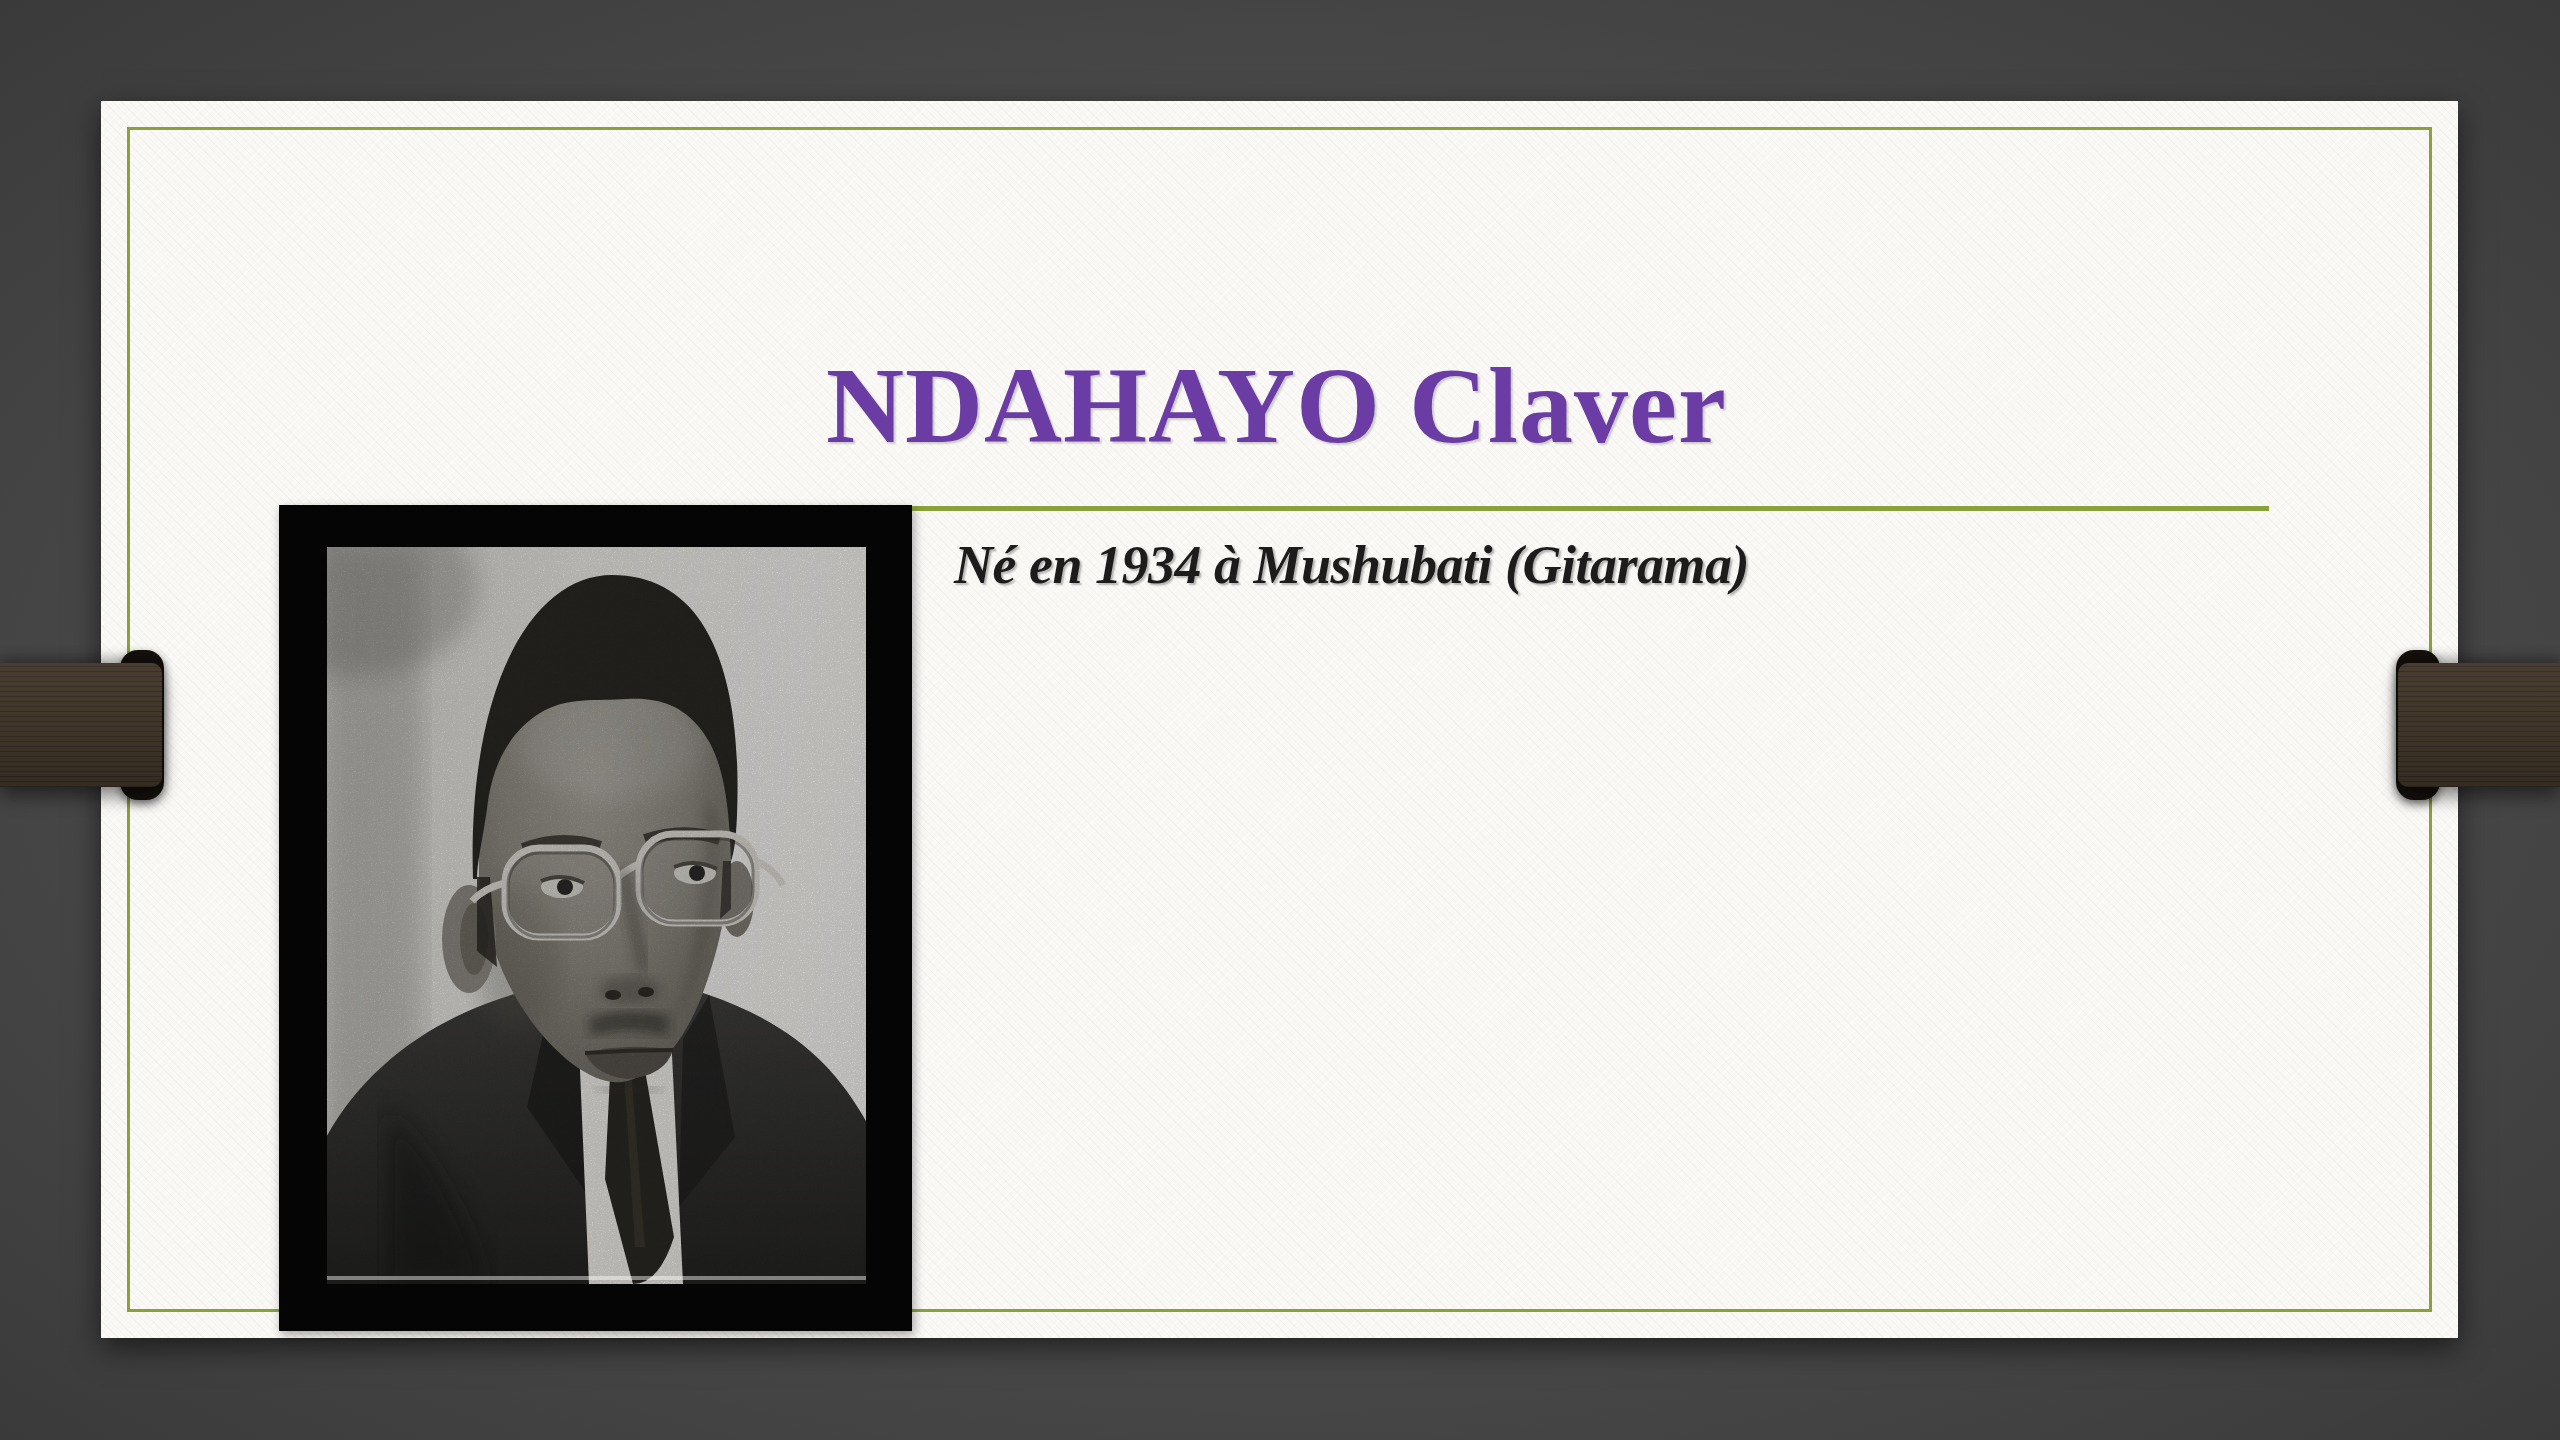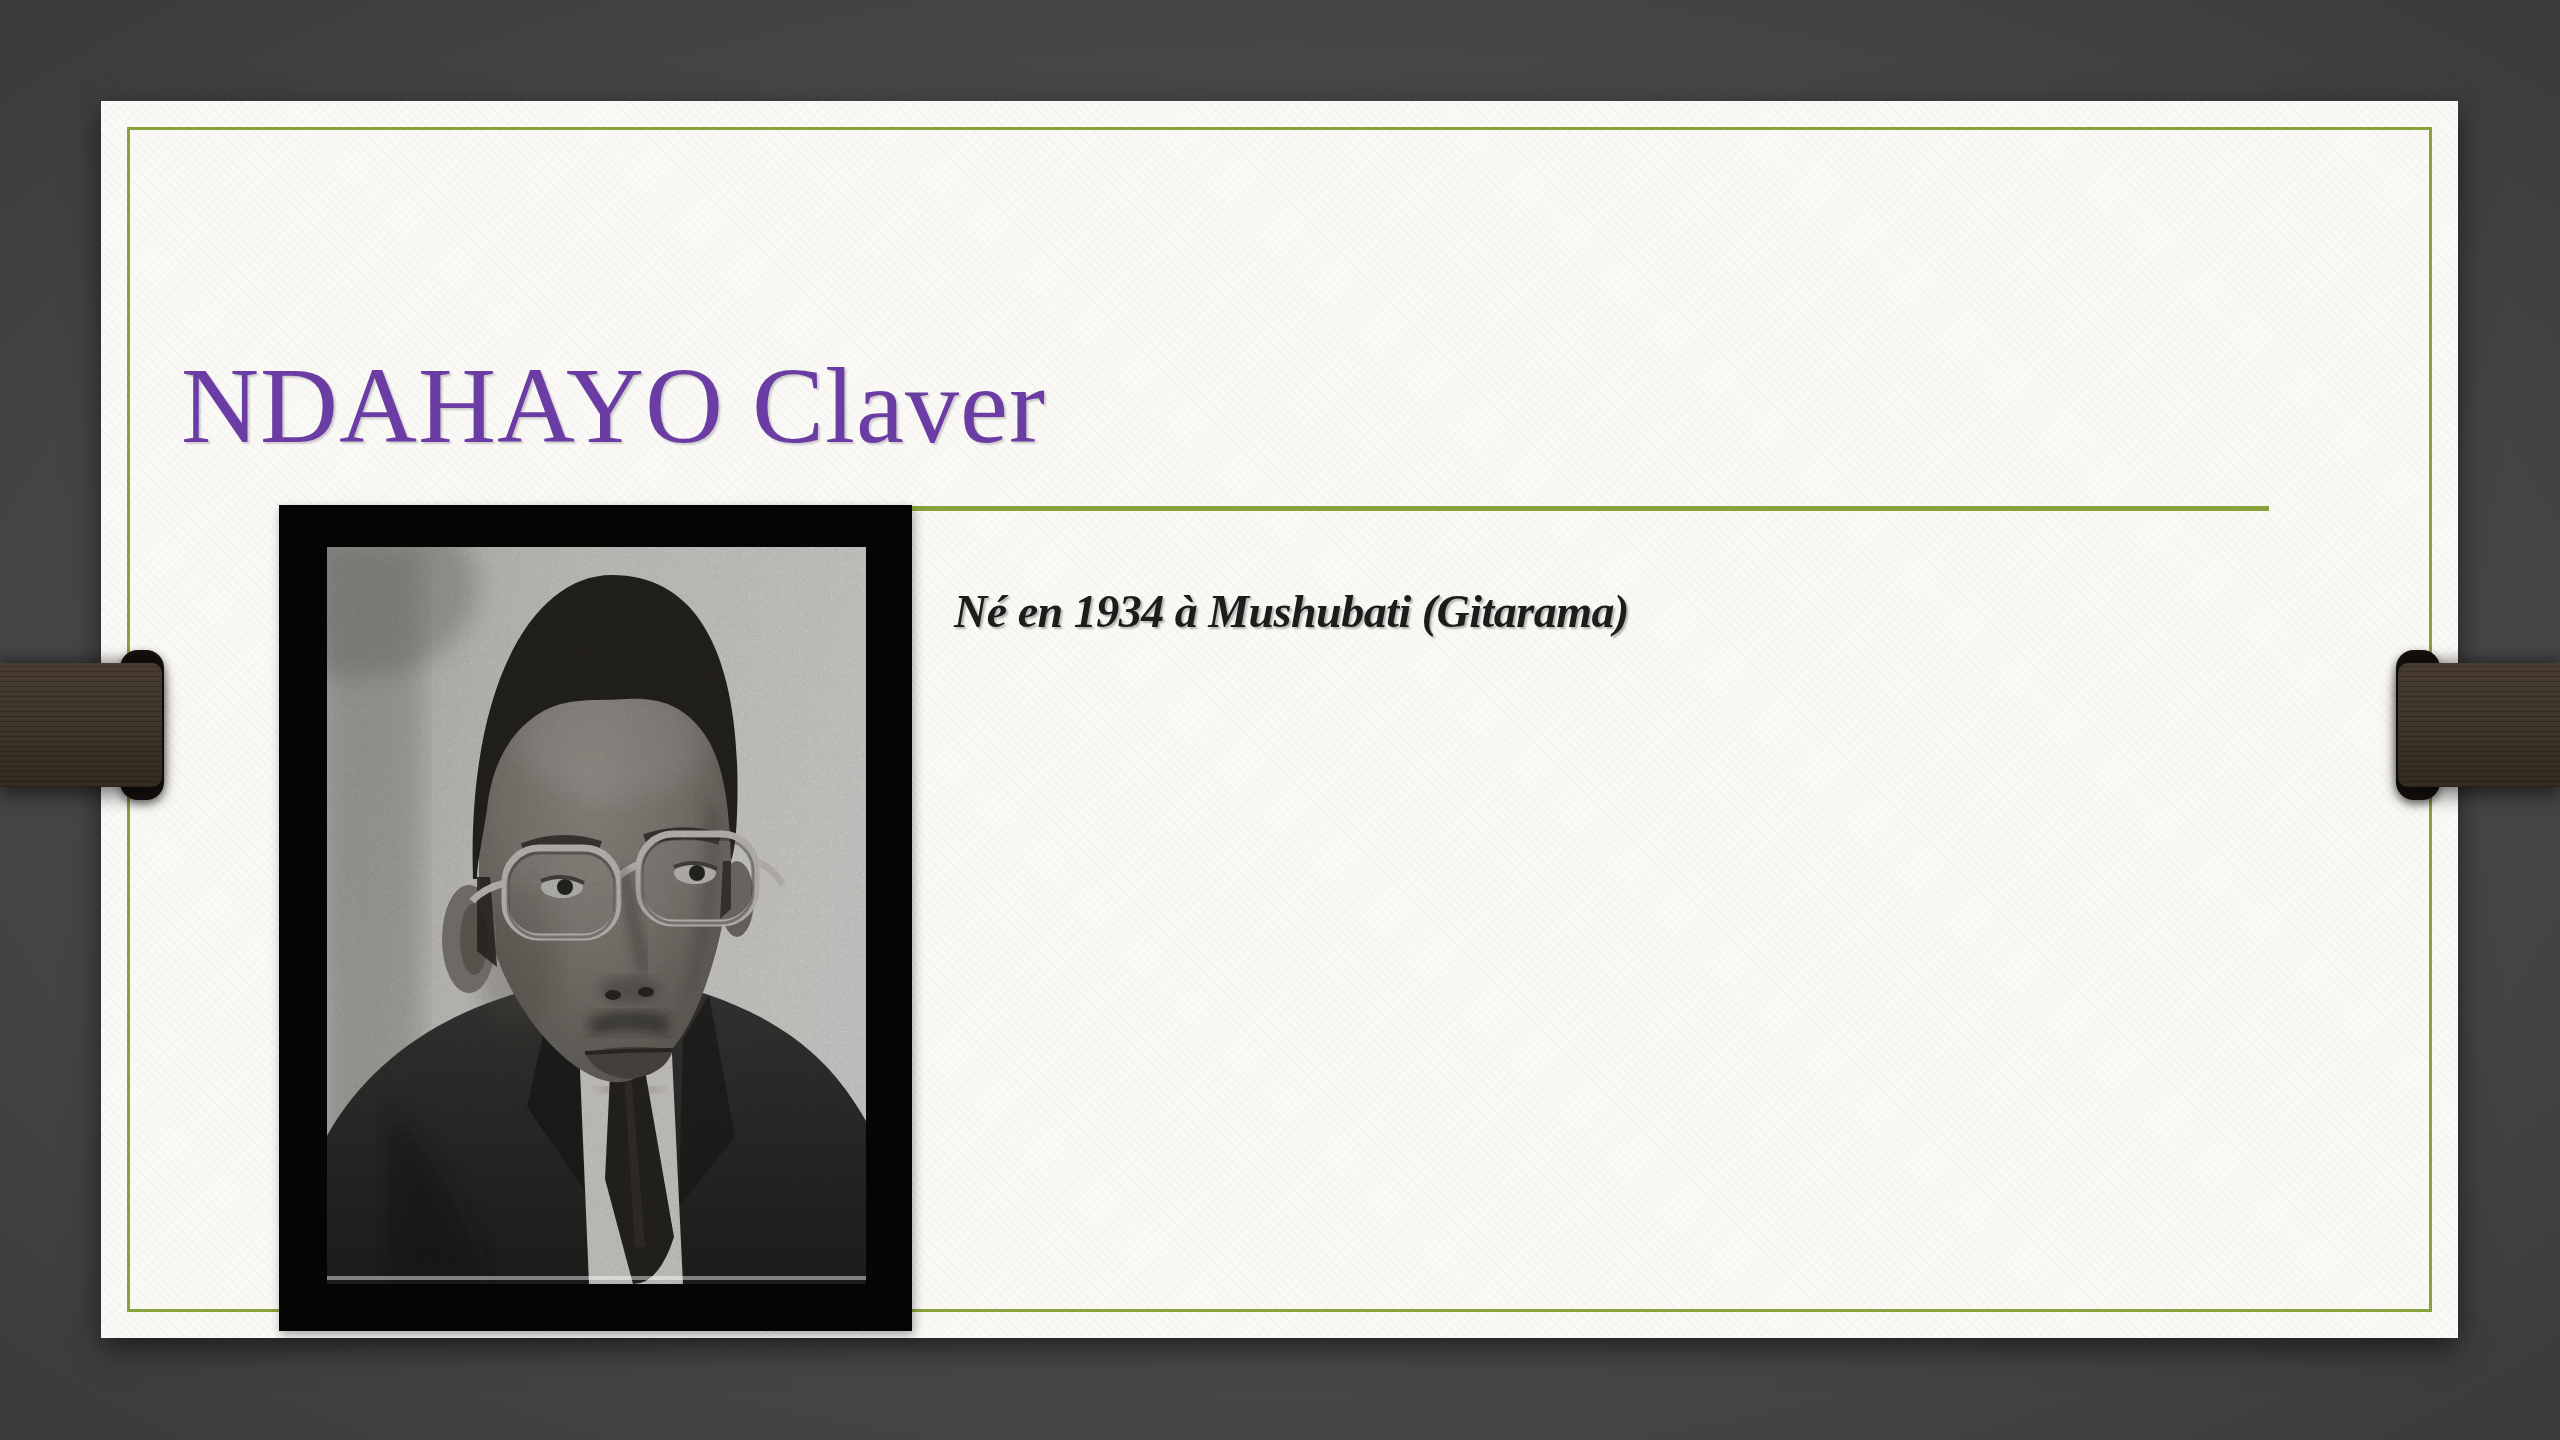--- a/index.html
+++ b/index.html
@@ -16,22 +16,23 @@
       repeating-linear-gradient(45deg, rgba(120,120,110,0.05) 0 1px, rgba(0,0,0,0) 1px 6px),
       repeating-linear-gradient(-45deg, rgba(255,255,255,0.5) 0 1px, rgba(0,0,0,0) 1px 7px);
     box-shadow:0 10px 28px rgba(0,0,0,0.55);
   }
   .green-frame{
     position:absolute;left:26px;top:26px;right:26px;bottom:26px;
     border:3px solid var(--border-olive,#8aa23b);
     z-index:1;
   }
   .slide-title{
-    position:absolute;left:80px;right:80px;top:176px;
-    font-weight:normal;font-size:108px;line-height:1.05;
+    position:absolute;left:74px;right:80px;top:176px;
+    text-align:center;
+    font-weight:bold;font-size:108px;line-height:1.05;
     color:var(--title-purple,#6b3ca4);
     letter-spacing:1px;
     text-shadow:2px 2px 2px rgba(0,0,0,0.18);
     z-index:3;white-space:nowrap;
   }
   .divider{
     position:absolute;left:800px;top:405px;width:1368px;height:5px;
     background:var(--border-olive,#8aa23b);
     z-index:2;
   }
@@ -41,25 +42,24 @@
     background:#050505;z-index:10;
     box-shadow:2px 4px 10px rgba(0,0,0,0.35);
   }
   .photo-frame svg{
     position:absolute;left:48px;top:42px;width:539px;height:737px;display:block;
   }
   
   .bio-text{
     position:absolute;left:853px;top:435px;width:1510px;
     color:var(--ink,#1d1c1b);
-    font-size:46px;line-height:59px;font-weight:bold;font-style:italic;
+    font-size:54px;line-height:59px;font-weight:bold;font-style:italic;
     letter-spacing:-0.5px;
     text-shadow:2px 2px 2px rgba(0,0,0,0.28);
     z-index:3;
-    margin-top:46px;
   }
   .bio-text p{margin:0 0 27px 0;white-space:pre-wrap;}
   
   .strap{
     position:absolute;top:663px;width:162px;height:124px;
     background-image:
       repeating-linear-gradient(0deg, rgba(0,0,0,0.20) 0 1px, rgba(0,0,0,0) 1px 5px),
       linear-gradient(180deg,#483d30 0%, #40362a 45%, #342b21 100%);
     box-shadow:0 10px 18px rgba(0,0,0,0.45), 0 -6px 12px rgba(0,0,0,0.28);
     z-index:50;

